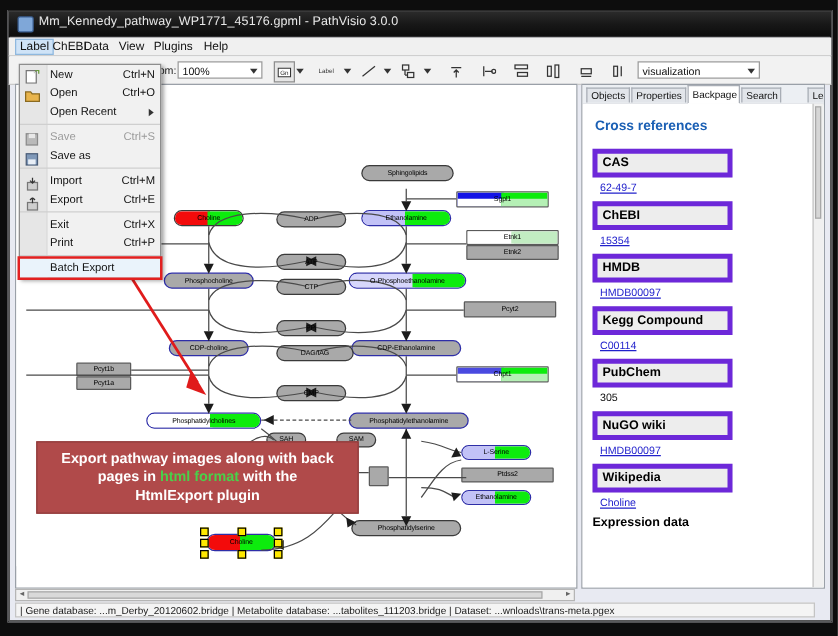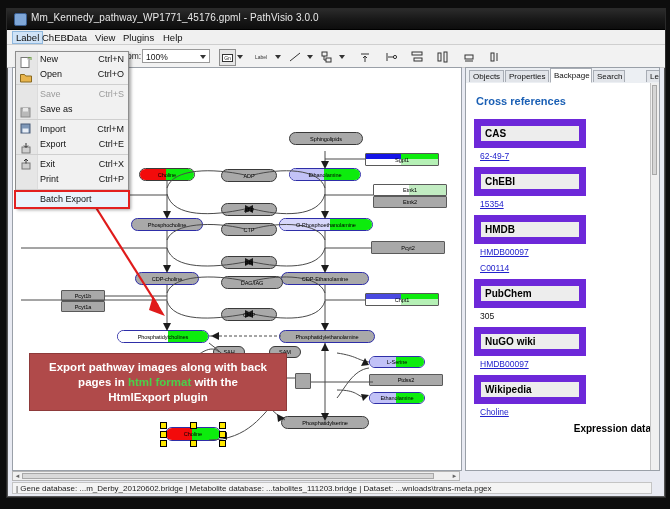--- a/index.html
+++ b/index.html
@@ -58,25 +58,25 @@
       background:#fff;border:1px solid #9aa0a8;overflow:hidden;}
   .tabs{position:relative;height:15px;background:#eceff3;border-bottom:1px solid #a8adb5;}
   .tab{position:absolute;top:2px;height:12px;font-size:8px;color:#111;
       background:#e2e5ea;border:1px solid #a8adb5;border-bottom:none;
       padding:0 3px;line-height:12px;box-sizing:border-box;}
   .tab.active{background:#fff;top:0;height:15px;line-height:14px;border-bottom:1px solid #fff;z-index:3;}
   .panelbody{position:absolute;left:0;top:15px;right:0;bottom:0;background:#fff;padding:6px 8px;
       box-sizing:border-box;overflow:hidden;}
   .xref-title{color:#1a5fb4;font-size:11px;font-weight:bold;margin:6px 0 12px 2px;}
   .xrow{margin-bottom:6px;}
-  .xhead{width:112px;border:7px solid #6d28d9;background:#ededed;
+  .xhead{width:112px;border:4px solid #6d28d9;background:#ededed;
       font-size:10px;font-weight:bold;color:#000;padding:2px 4px;box-sizing:border-box;}
   .xval{font-size:8.5px;margin:3px 0 0 6px;color:#111;}
   .xval a{color:#2222cc;text-decoration:underline;}
-  .exprdata{font-size:10px;font-weight:bold;color:#000;margin-top:6px;text-align:right;}
+  .exprdata{font-size:10px;font-weight:bold;color:#000;margin-top:6px;}
   .vscroll{position:absolute;right:0;top:15px;width:8px;bottom:0;background:#f0f0f0;border-left:1px solid #c4c4c4;}
   .vscroll .thumb{position:absolute;left:1px;top:2px;width:5px;height:90px;background:#d6d6d6;border:1px solid #a8a8a8;box-sizing:border-box;}
 
   
   .menu{position:absolute;left:8px;top:42px;width:112px;background:#f1f1f1;
       border:1px solid #8d8d8d;box-shadow:2px 2px 3px rgba(0,0,0,.35);z-index:40;}
   .menu .gutter{position:absolute;left:0;top:0;width:21px;bottom:0;background:#e6e6e6;border-right:1px solid #dcdcdc;}
   .menu .row{position:relative;height:15px;font-size:9px;color:#111;line-height:15px;padding-left:24px;z-index:2;}
   .menu .row.dis{color:#9b9b9b;}
   .menu .acc{position:absolute;right:4px;top:0;font-size:9px;color:#111;}
@@ -195,20 +195,24 @@
             <line x1="2" y1="10" x2="10" y2="10" stroke="#333"></line>
           </svg>
     </div>
     <div class="tbtn" style="left:480px;">
       <svg width="12" height="12">
             <rect x="2" y="2" width="3" height="8" fill="none" stroke="#333"></rect>
             <line x1="8" y1="2" x2="8" y2="10" stroke="#333"></line>
           </svg>
     </div>
 
+    <div class="combo" style="left:503px;top:4px;width:98px;">
+      <span>visualization</span>
+      <i class="arr"></i>
+    </div>
   </div>
 
   <div class="body">
 
     <div class="canvaswrap">
       <div class="canvas">
 
         <svg class="wires" viewBox="0 0 448 385">
           <g stroke="#4a4a4a" fill="none" stroke-width="1">
 
@@ -469,20 +473,21 @@
         </div>
         <div class="xrow">
           <div class="xhead">ChEBI</div>
           <div class="xval"><a href="#">15354</a></div>
         </div>
         <div class="xrow">
           <div class="xhead">HMDB</div>
           <div class="xval"><a href="#">HMDB00097</a></div>
         </div>
         <div class="xrow">
+          <div class="xhead">Kegg Compound</div>
           <div class="xval"><a href="#">C00114</a></div>
         </div>
         <div class="xrow">
           <div class="xhead">PubChem</div>
           <div class="xval">305</div>
         </div>
         <div class="xrow">
           <div class="xhead">NuGO wiki</div>
           <div class="xval"><a href="#">HMDB00097</a></div>
         </div>
@@ -518,20 +523,24 @@
 
     <span class="mico" style="top:17px;">
       <svg width="12" height="11">
             <path d="M0.5 2.5 h4 l1.2 1.5 h5.8 v6 h-11 z" fill="#e8b44c" stroke="#8a6a20"></path>
           </svg></span>
     <div class="row">
       <span>Open</span>
       <span class="acc">Ctrl+O</span>
     </div>
 
+    <div class="row">
+      <span>Open Recent</span>
+      <i class="submark"></i>
+    </div>
 
     <div class="sep"></div>
 
     <span class="mico" style="top:52px;">
       <svg width="12" height="11">
             <rect x="1" y="1" width="9" height="9" fill="#b9b9b9" stroke="#8a8a8a"></rect>
             <rect x="3" y="1" width="5" height="3.5" fill="#e8e8e8"></rect>
           </svg></span>
     <div class="row dis">
       <span>Save</span>

